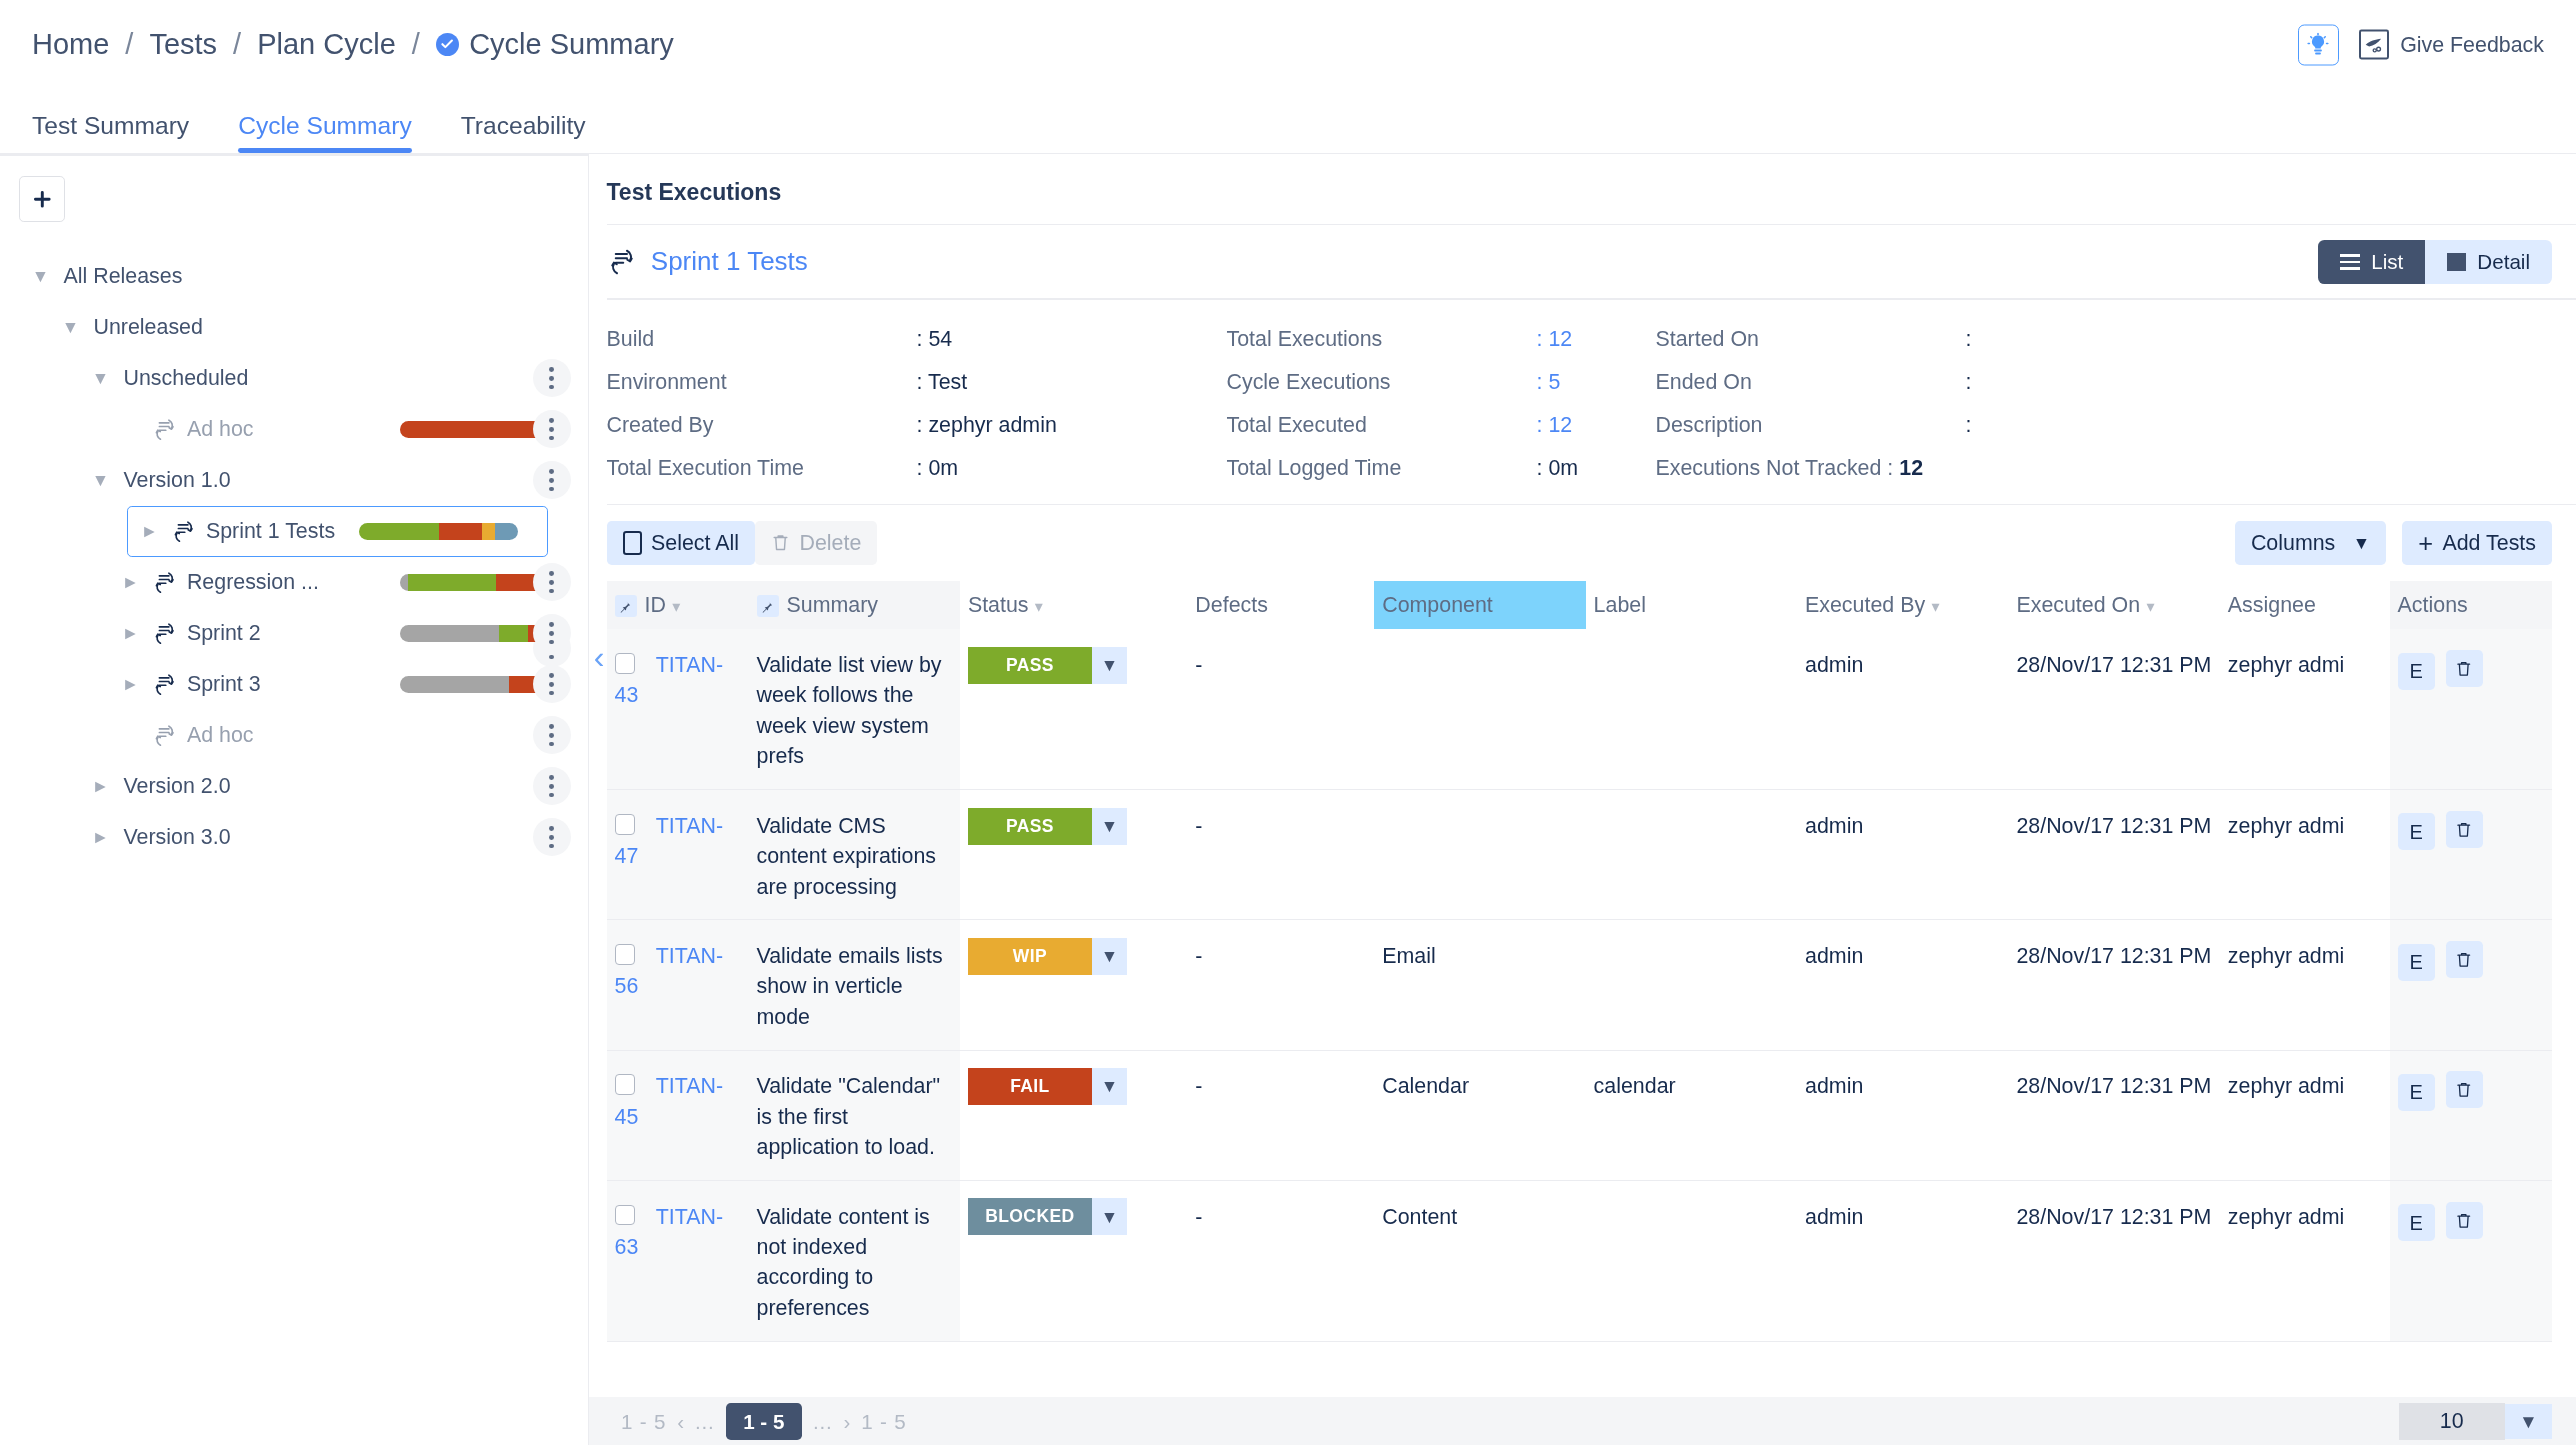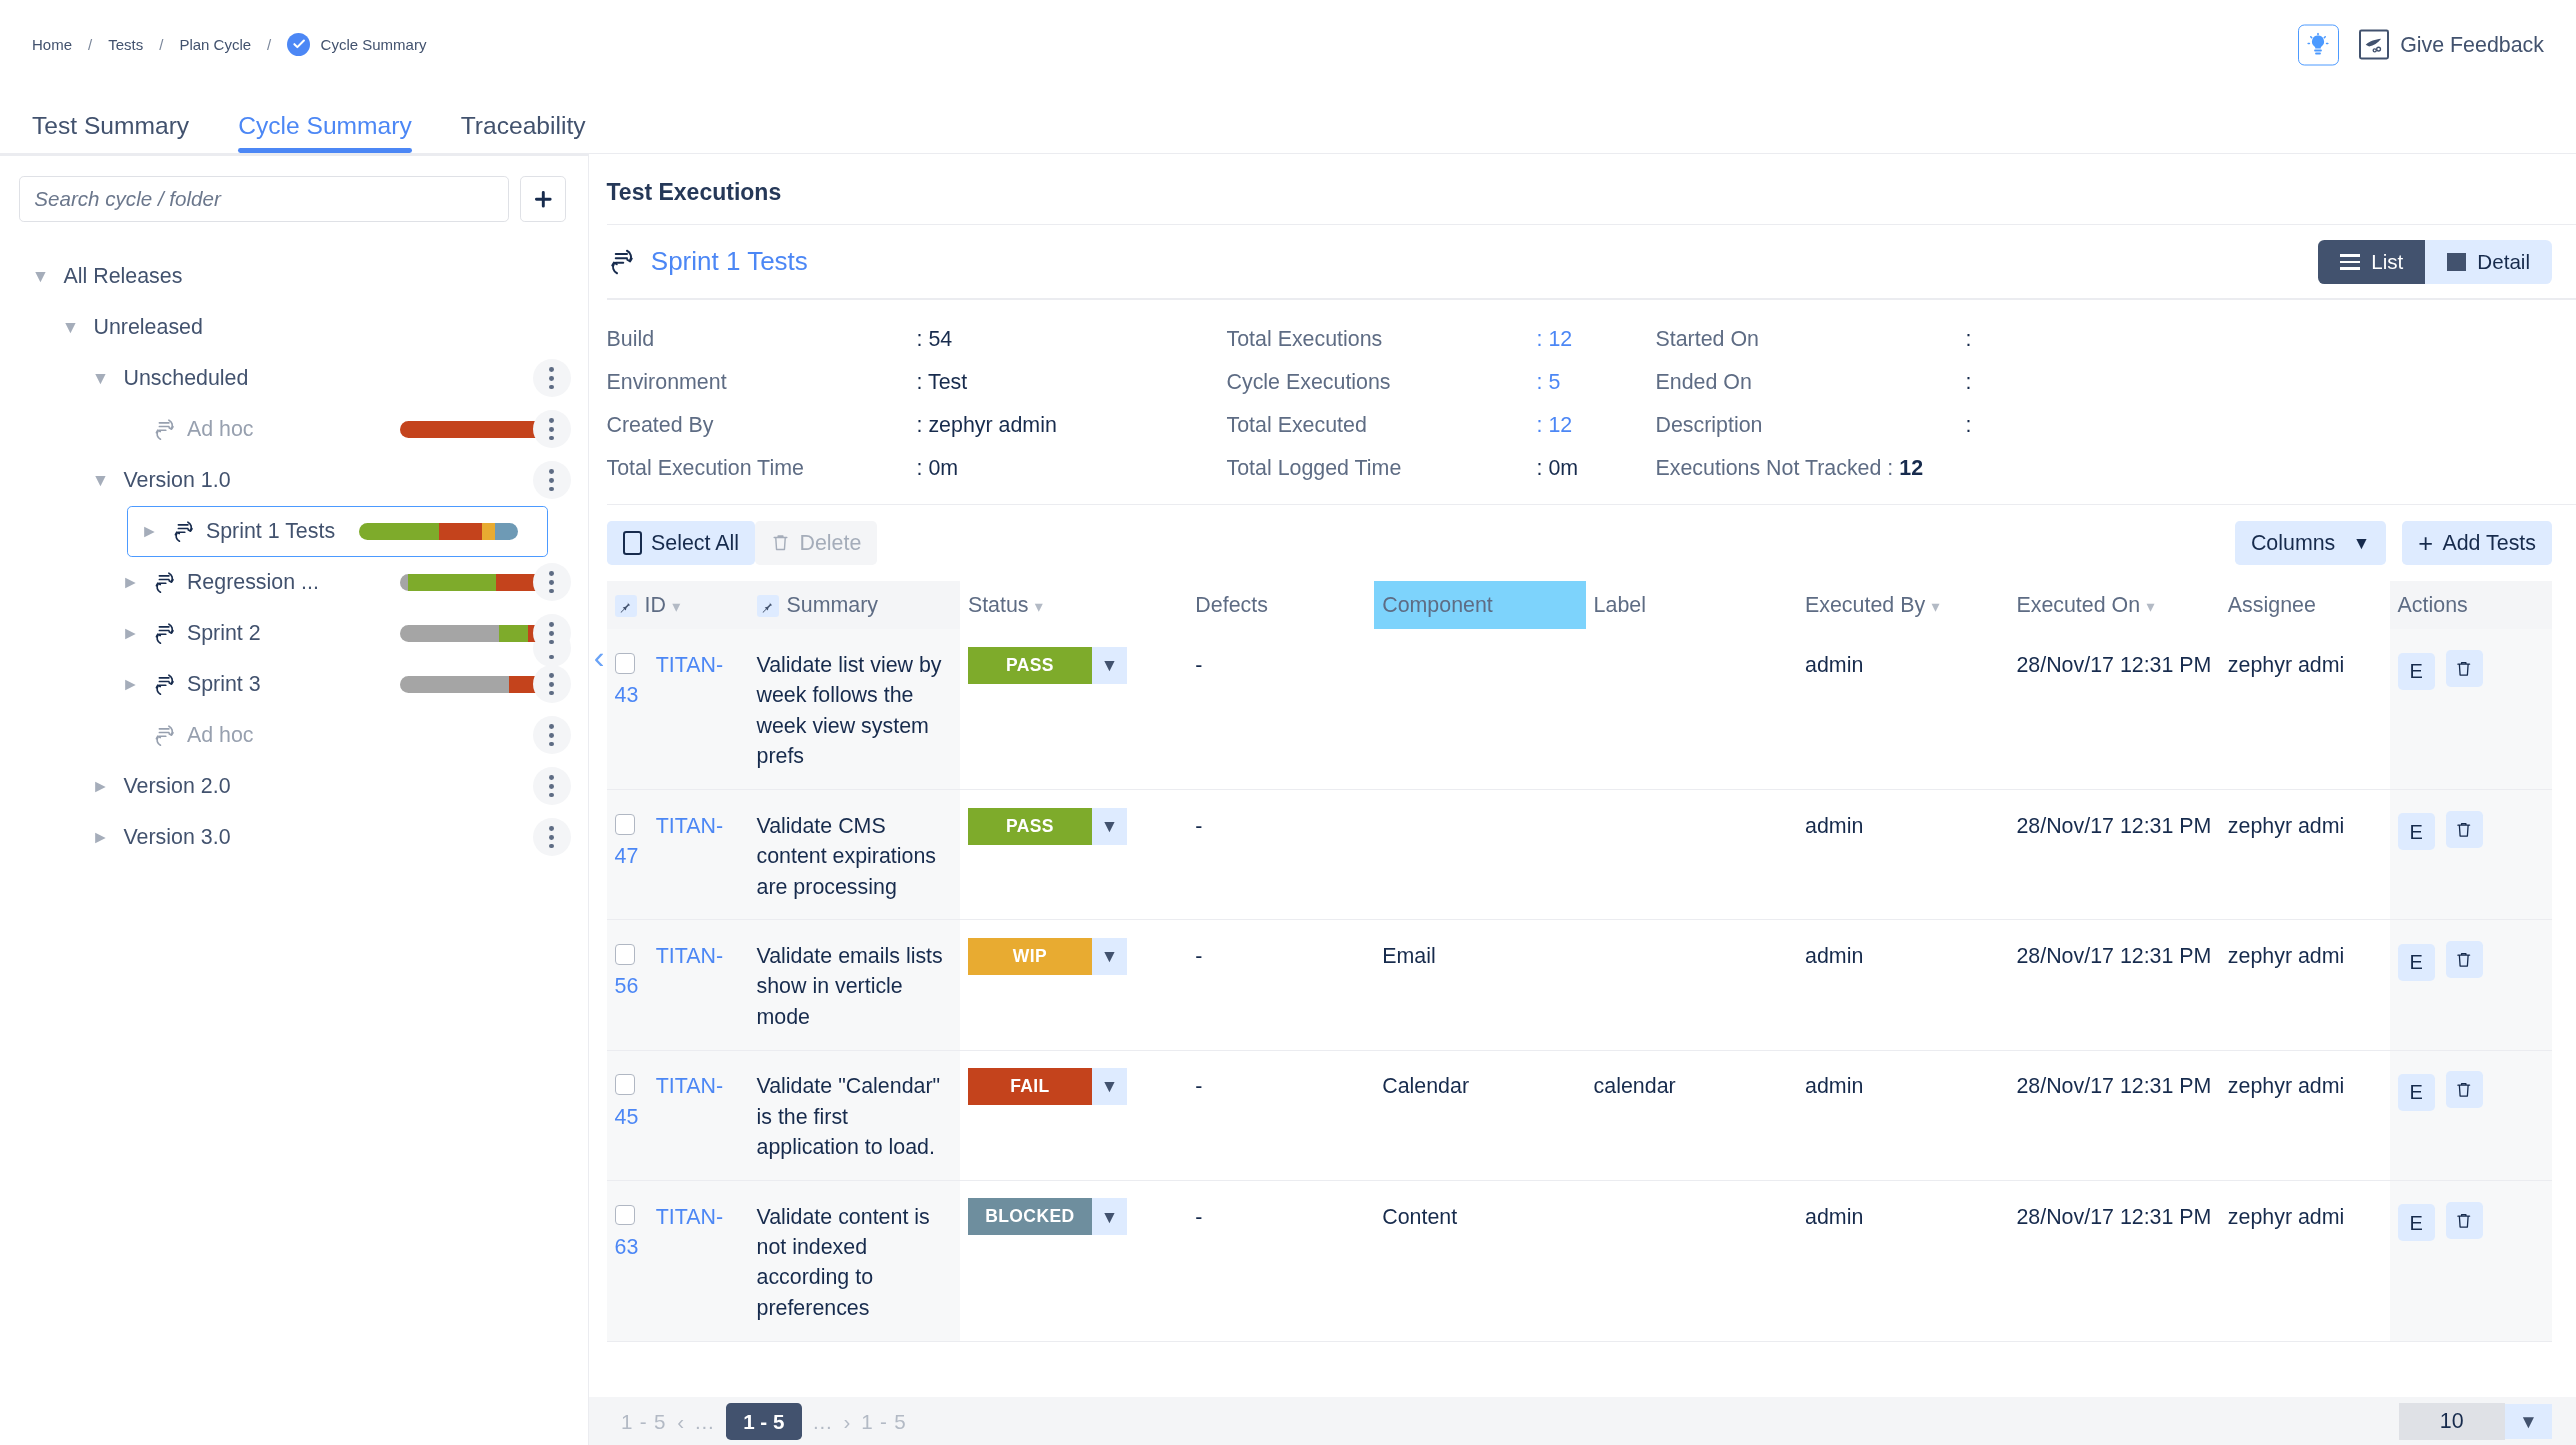--- a/index.html
+++ b/index.html
@@ -12,21 +12,21 @@
   }
 
   
   .topbar {
     position: relative;
     height: 89px;
     display: flex;
     align-items: center;
     padding: 0 32px;
   }
-  .breadcrumb { display: flex; align-items: center; font-size: 15px; color: #42526e; text-align: right; }
+  .breadcrumb { display: flex; align-items: center; font-size: 29px; color: #42526e; text-align: right; }
   .breadcrumb .crumb { color: #42526e; }
   .breadcrumb .crumb.link { cursor: pointer; }
   .breadcrumb .sep { margin: 0 16px; color: #7a869a; }
   .check-badge {
     width: 23px; height: 23px; border-radius: 50%;
     background: #4c87f5; display: inline-flex;
     align-items: center; justify-content: center;
     margin-right: 10.3px; flex: none;
   }
   .check-badge svg { width: 14.3px; height: 14.3px; }
@@ -305,21 +305,20 @@
   <div class="tab">Test Summary</div>
   <div class="tab active">Cycle Summary</div>
   <div class="tab">Traceability</div>
 </div>
 
 <div class="body">
 
   <div class="left">
     <div class="left-divider"></div>
     <div class="search-row">
-      <input class="search-input" type="text" placeholder="Search cycle / folder" style="">
       <div class="add-btn">
         <svg viewBox="0 0 24 24" width="20.6" height="20.6">
             <path d="M12 4v16M4 12h16" stroke="#172b4d" stroke-width="3.4" stroke-linecap="round"></path>
           </svg>
       </div>
     </div>
     <div class="tree" id="tree" style="position: relative;">
         <div class="node" style="padding-left: 27px;">
           <span class="caret" style="font-size: 17.5px;">▼</span>
           <span style="width: 9.5px; flex: 0 0 auto;"></span>

